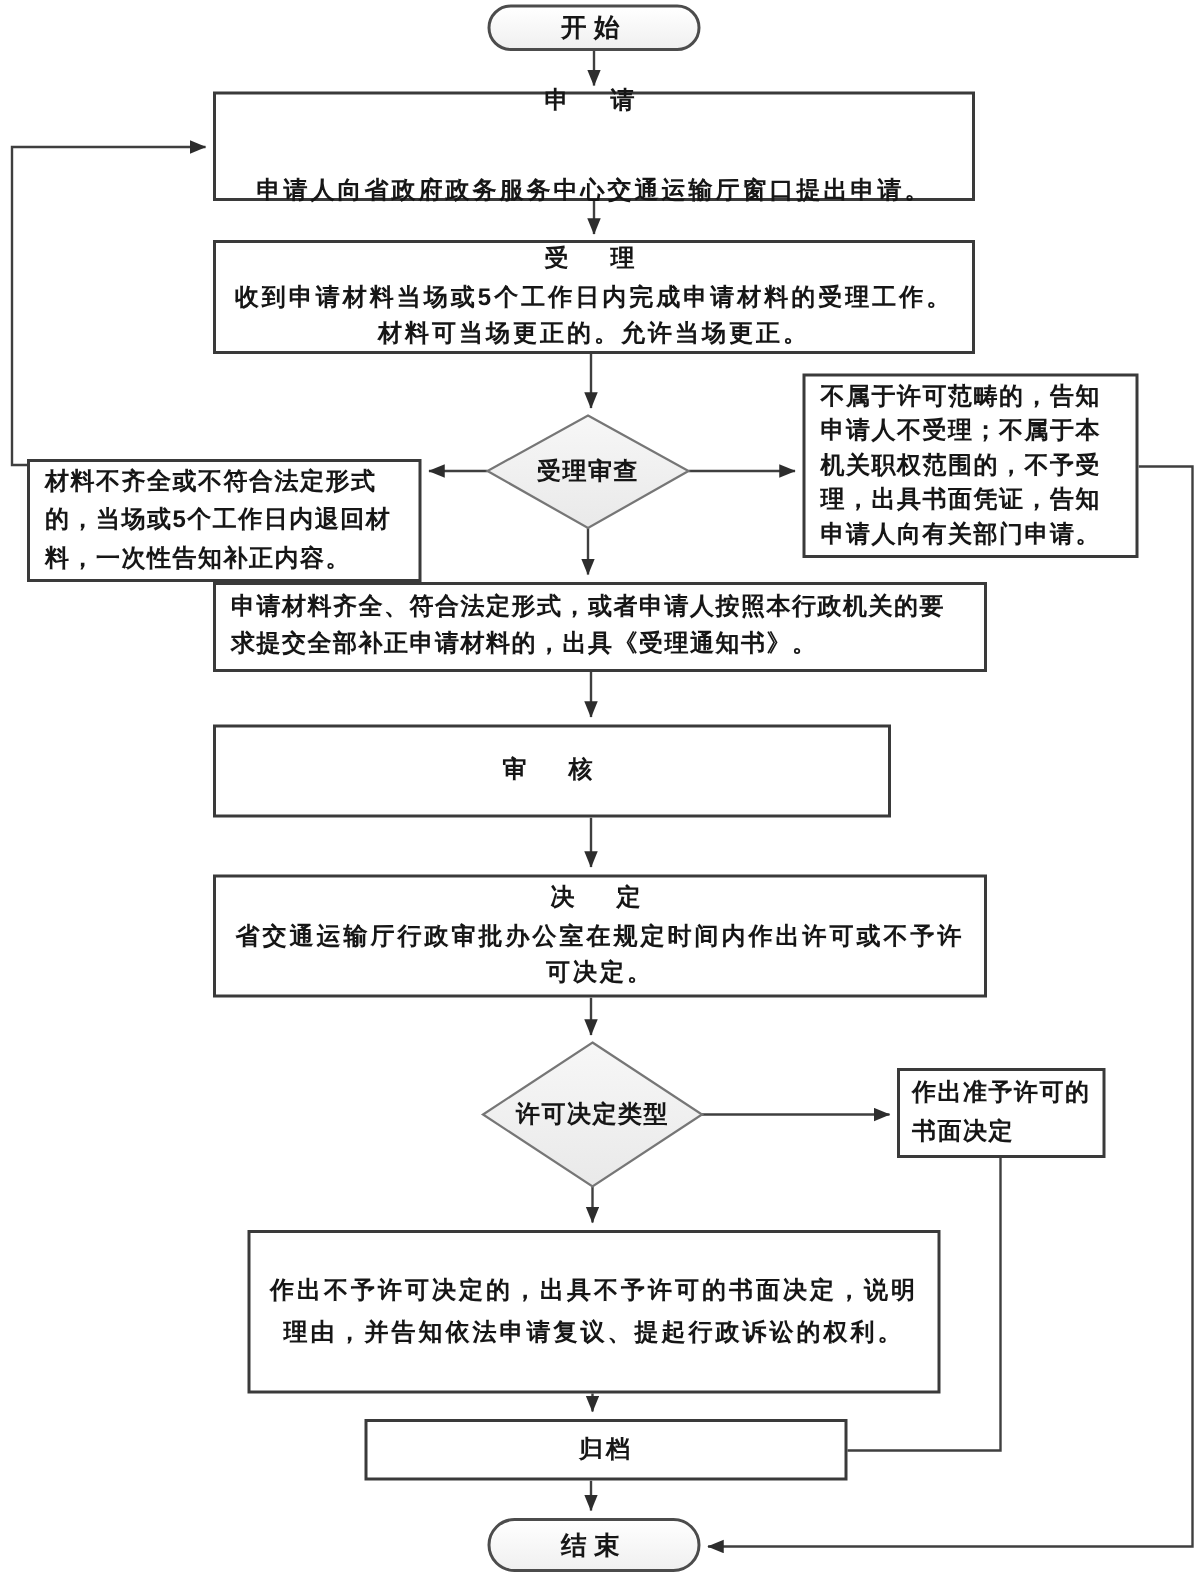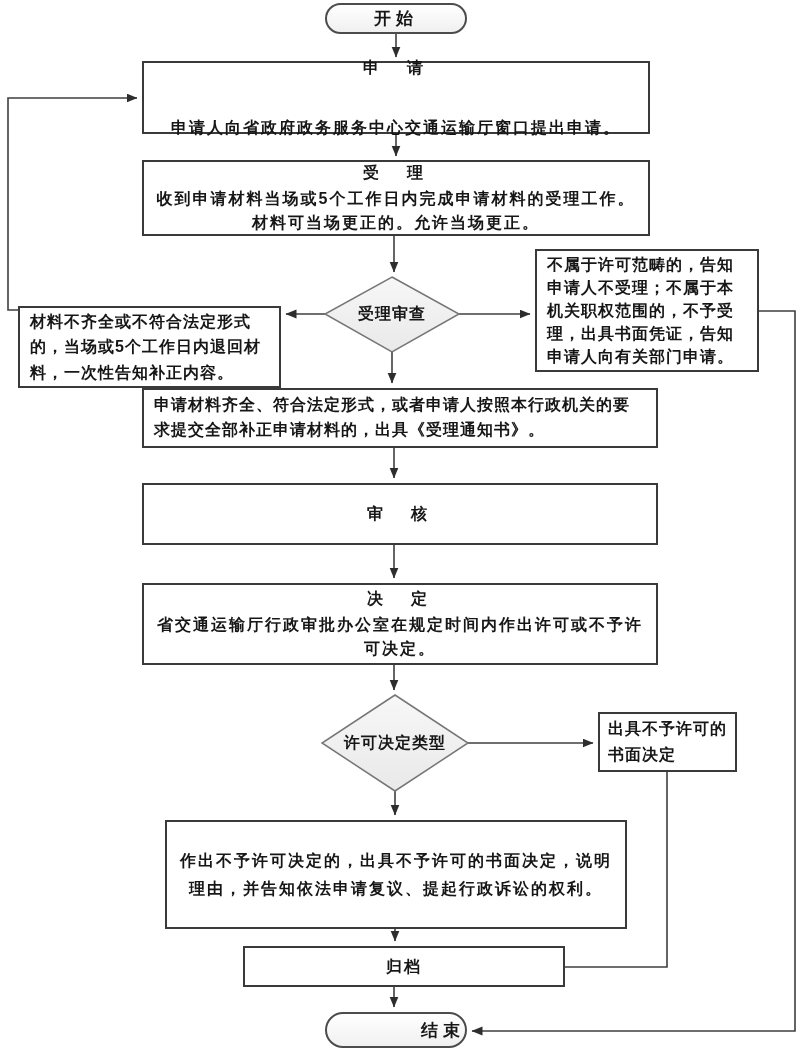--- a/index.html
+++ b/index.html
@@ -91,40 +91,40 @@
   </div>
 
   <div class="node box left-text" style="left:535px;top:249px;width:224px;height:123px;line-height:1.45;padding:5px 10px;">
     <div>不属于许可范畴的，告知申请人不受理；不属于本机关职权范围的，不予受理，出具书面凭证，告知申请人向有关部门申请。</div>
   </div>
 
   <div class="node box left-text" style="left:142px;top:388px;width:516px;height:60px;line-height:1.55;">
     <div>申请材料齐全、符合法定形式，或者申请人按照本行政机关的要求提交全部补正申请材料的，出具《受理通知书》。</div>
   </div>
 
-  <div class="node box" style="left:142px;top:483px;width:516px;height:62px;">
+  <div class="node box" style="left:142px;top:483px;width:452px;height:62px;">
     <div class="box-title">审　核</div>
   </div>
 
   <div class="node box" style="left:142px;top:583px;width:516px;height:82px;">
     <div class="box-title">决　定</div>
     <div class="center-text" style="line-height:1.55;">省交通运输厅行政审批办公室在规定时间内作出许可或不予许可决定。</div>
   </div>
 
   <div class="diamond-label" style="left:322px;top:725px;width:146px;height:36px;">许可决定类型</div>
 
   <div class="node box left-text" style="left:598px;top:712px;width:139px;height:60px;line-height:1.6;padding:4px 8px;">
-    <div>出具不予许可的书面决定</div>
+    <div>作出准予许可的书面决定</div>
   </div>
 
   <div class="node box" style="left:165px;top:820px;width:462px;height:109px;">
     <div class="center-text" style="line-height:1.7;">作出不予许可决定的，出具不予许可的书面决定，说明理由，并告知依法申请复议、提起行政诉讼的权利。</div>
   </div>
 
   <div class="node box" style="left:243px;top:946px;width:322px;height:41px;">
     <div class="center-text">归档</div>
   </div>
 
-  <div class="node terminator" style="left:325px;top:1012px;width:142px;height:36px;justify-content:flex-end;">
+  <div class="node terminator" style="left:325px;top:1012px;width:142px;height:36px;">
     <span>结束</span>
   </div>
 
 </div>
 
 </body></html>

